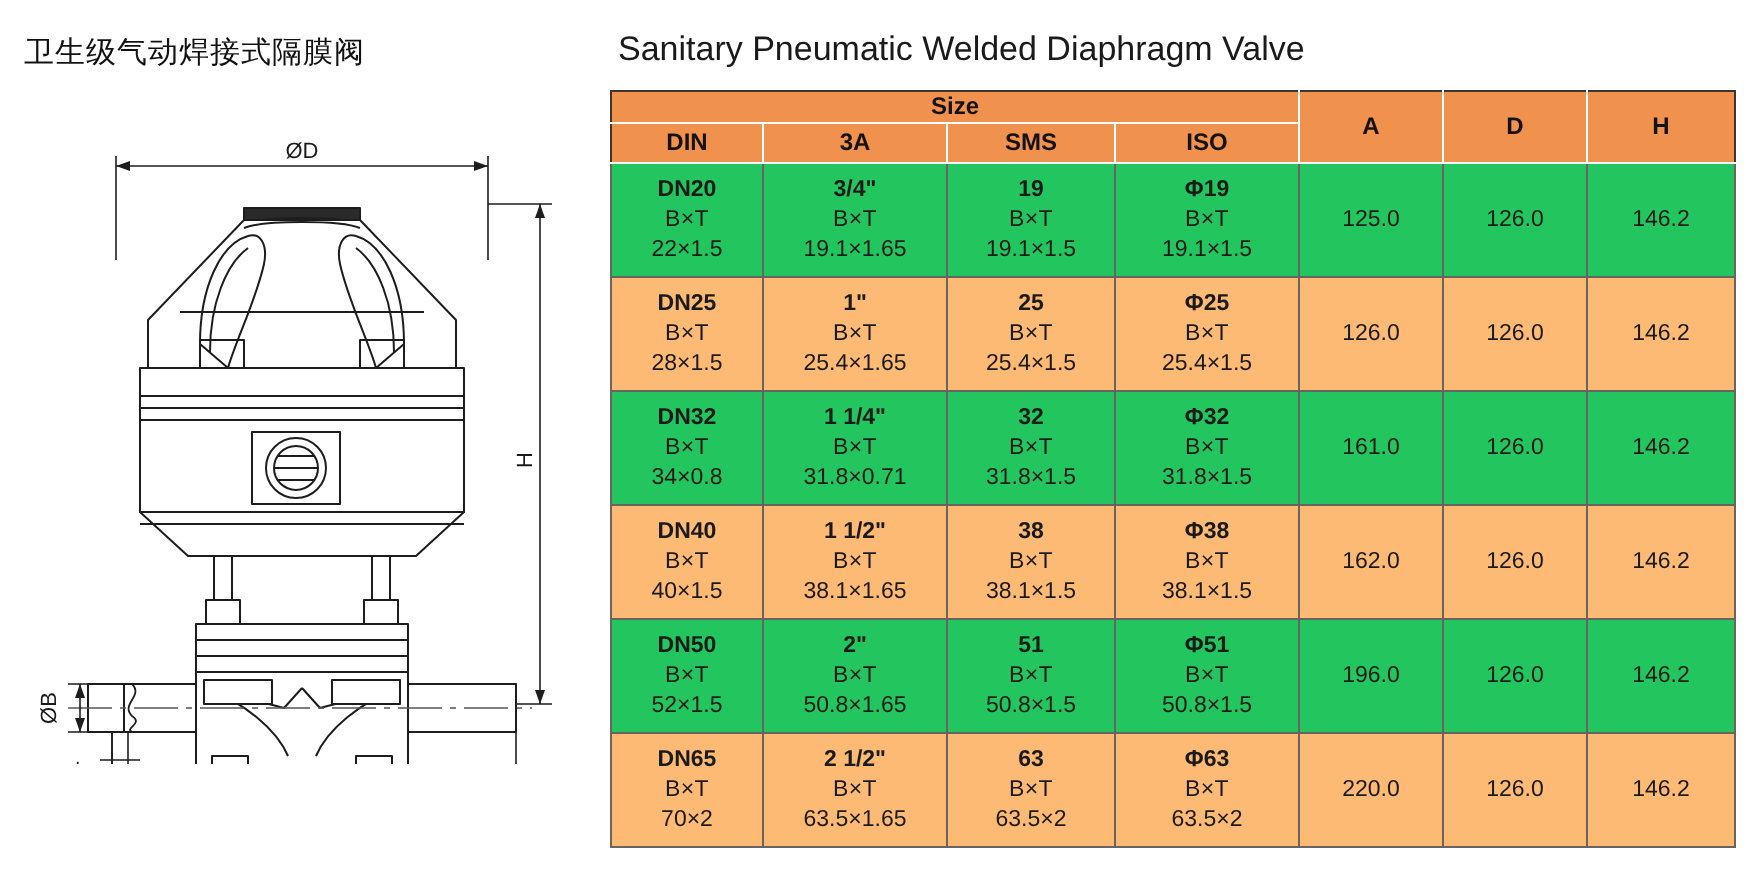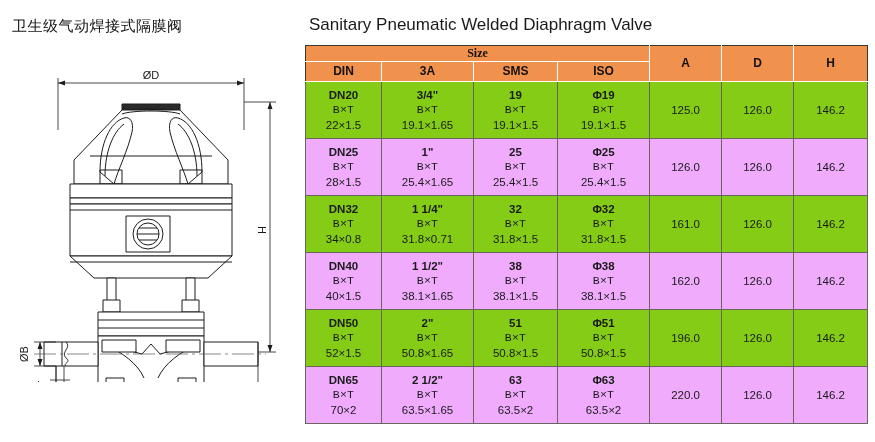--- a/index.html
+++ b/index.html
@@ -80,36 +80,36 @@
   #spec-table thead th {
     background: #F0914E;
     color: #15110e;
     font-weight: bold;
     font-size: 12px;
     border-color: #ffffff;
   }
   #spec-table thead th.outer-l { border-left-color: #3d3630; }
   #spec-table thead th.outer-r { border-right-color: #3d3630; }
   #spec-table thead tr:first-child th { border-top-color: #3d3630; }
-  .th-size { height: 15px; font-family: Liberation Serif, serif; }
+  .th-size { height: 15px; }
   .th-sub  { height: 19px; }
   .th-tall { height: 34px; }
 
   #spec-table tbody td {
     height: 56px;
-    background: #84cc16;
+    background: #22c55e;
     border-color: #6a6460;
   }
   #spec-table tbody tr.alt td {
-    background: #f0abfc;
+    background: #fdba74;
   }
   .cell-lines { display: block; }
   .cell-lines span { display: block; white-space: nowrap; }
   .l1 { font-weight: bold; }
-  .l2 { letter-spacing: 0.2px; font-family: Liberation Mono, monospace; }
+  .l2 { letter-spacing: 0.2px; }
   .l3 { }
   .num { font-size: 12px; }
 </style>
 </head>
 <body>
 
 <div id="left-panel">
 
   <div id="cn-title">卫生级气动焊接式隔膜阀</div>
 

